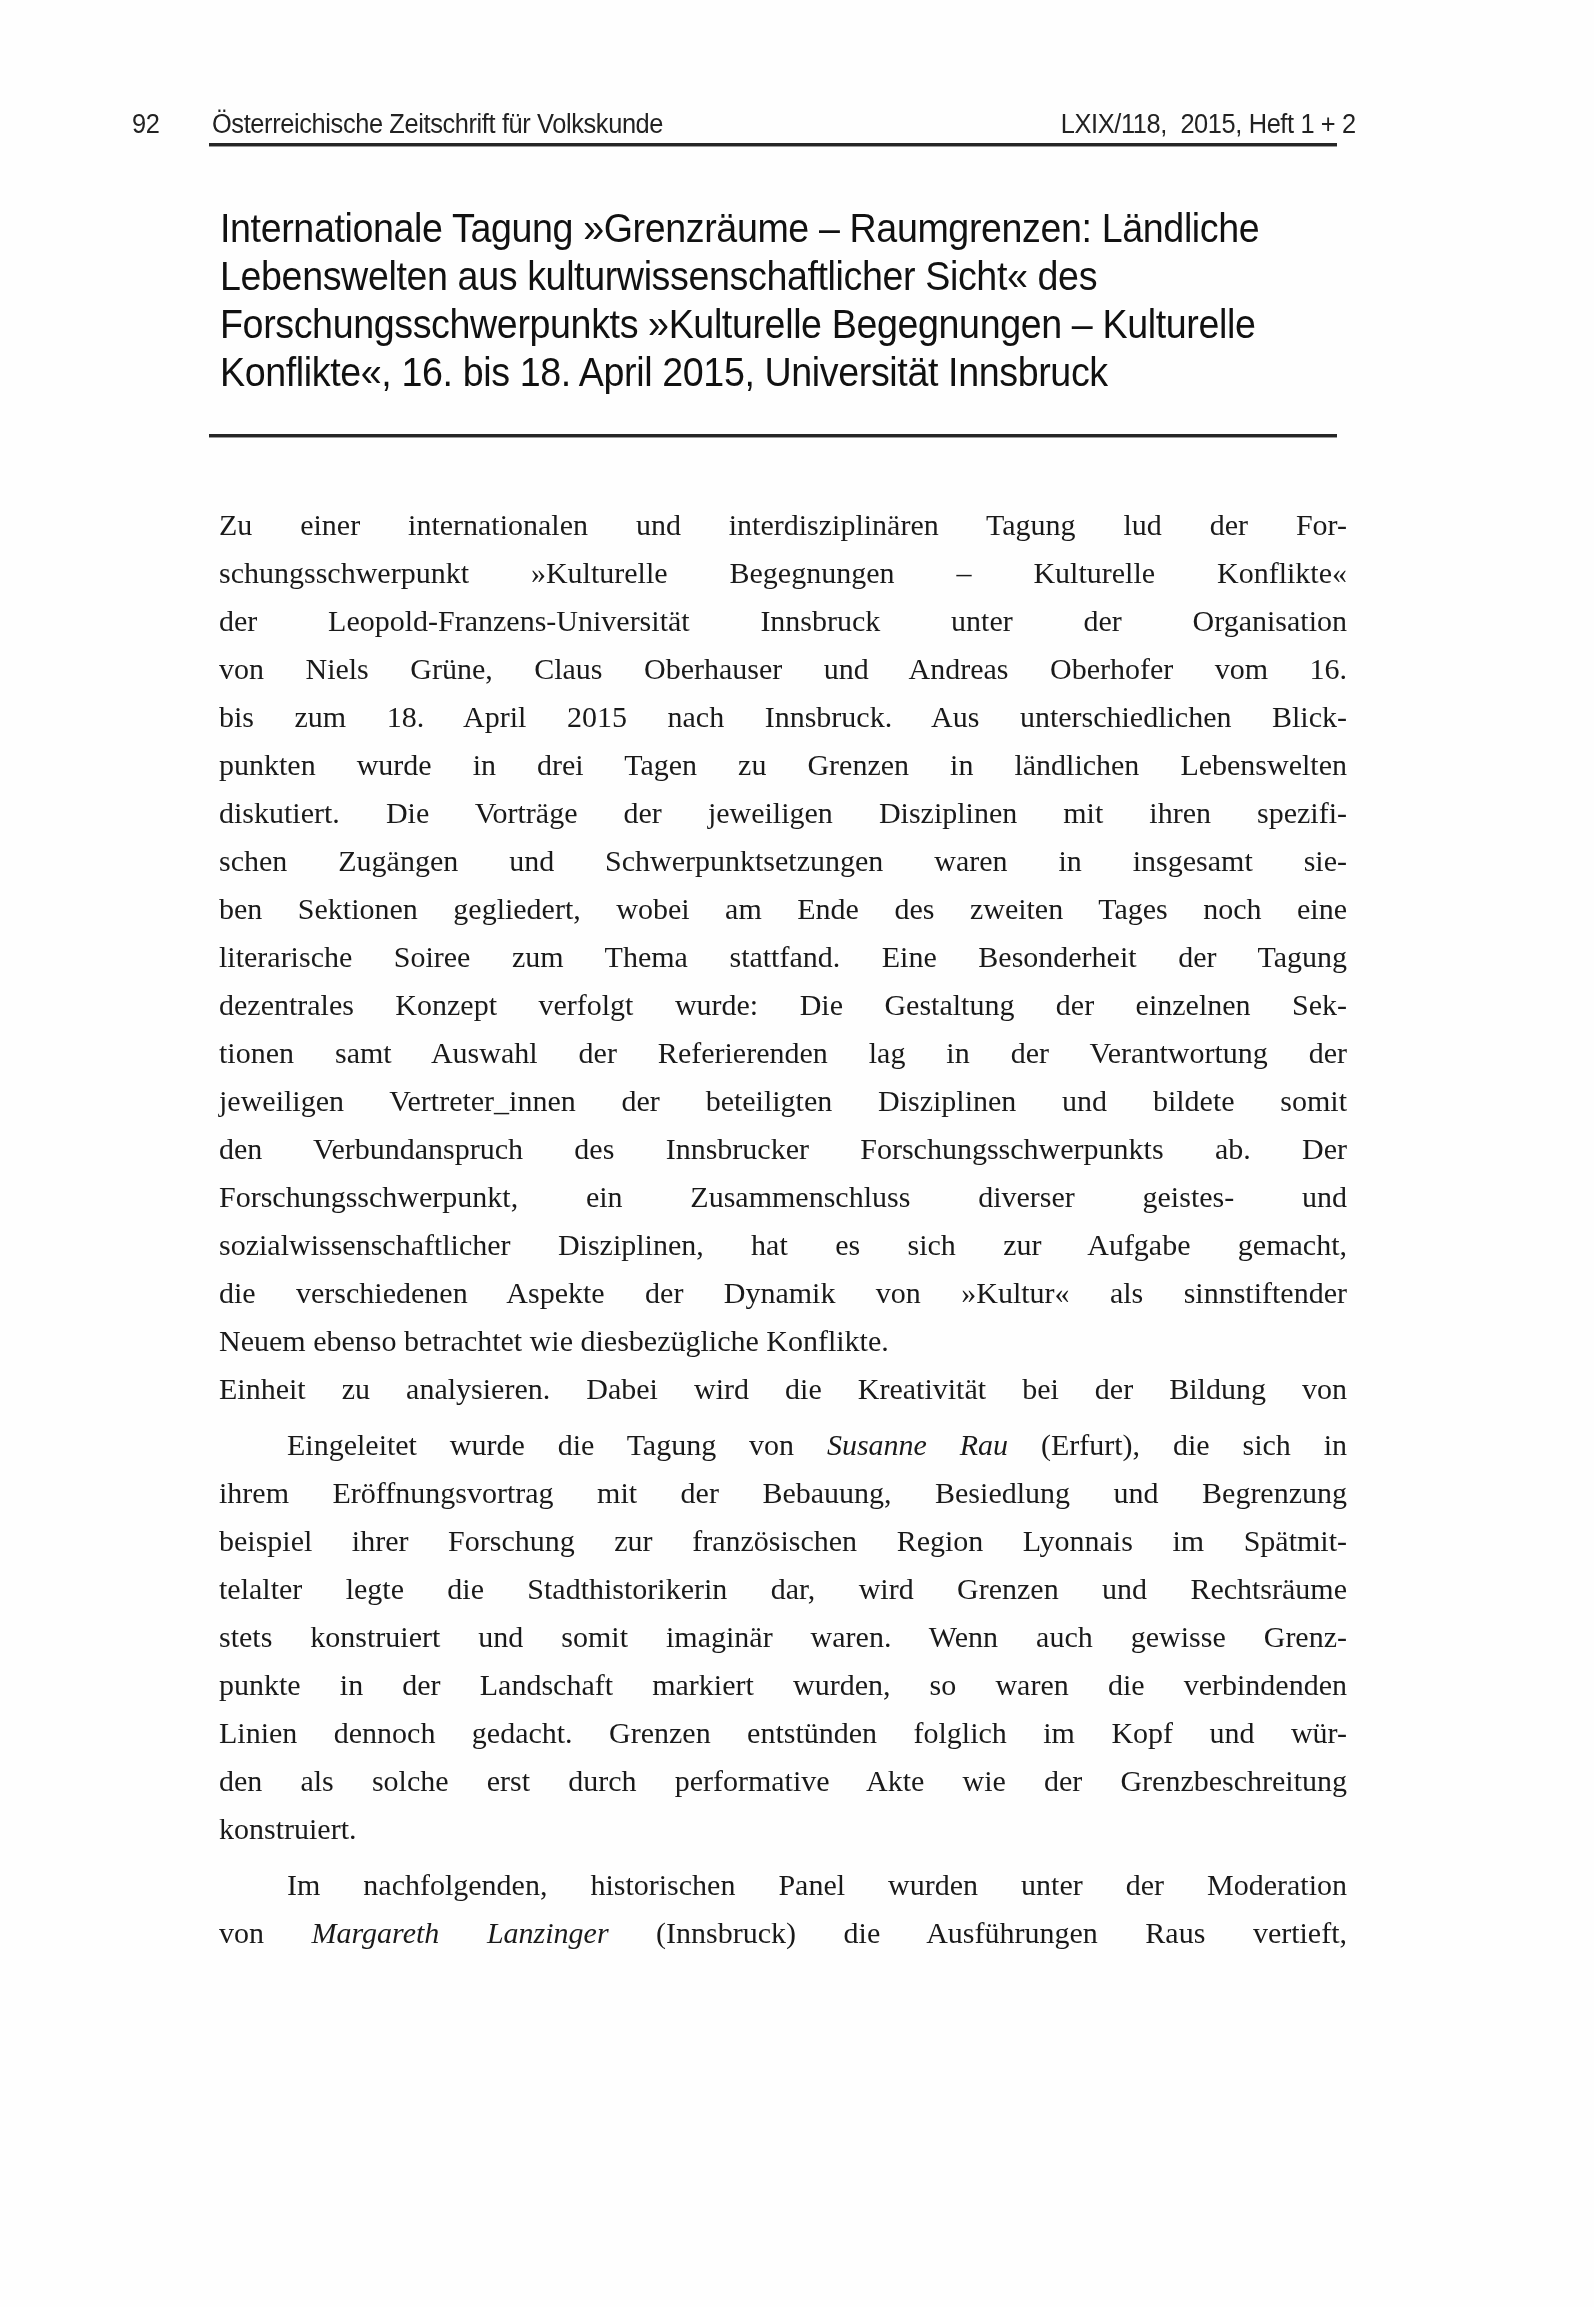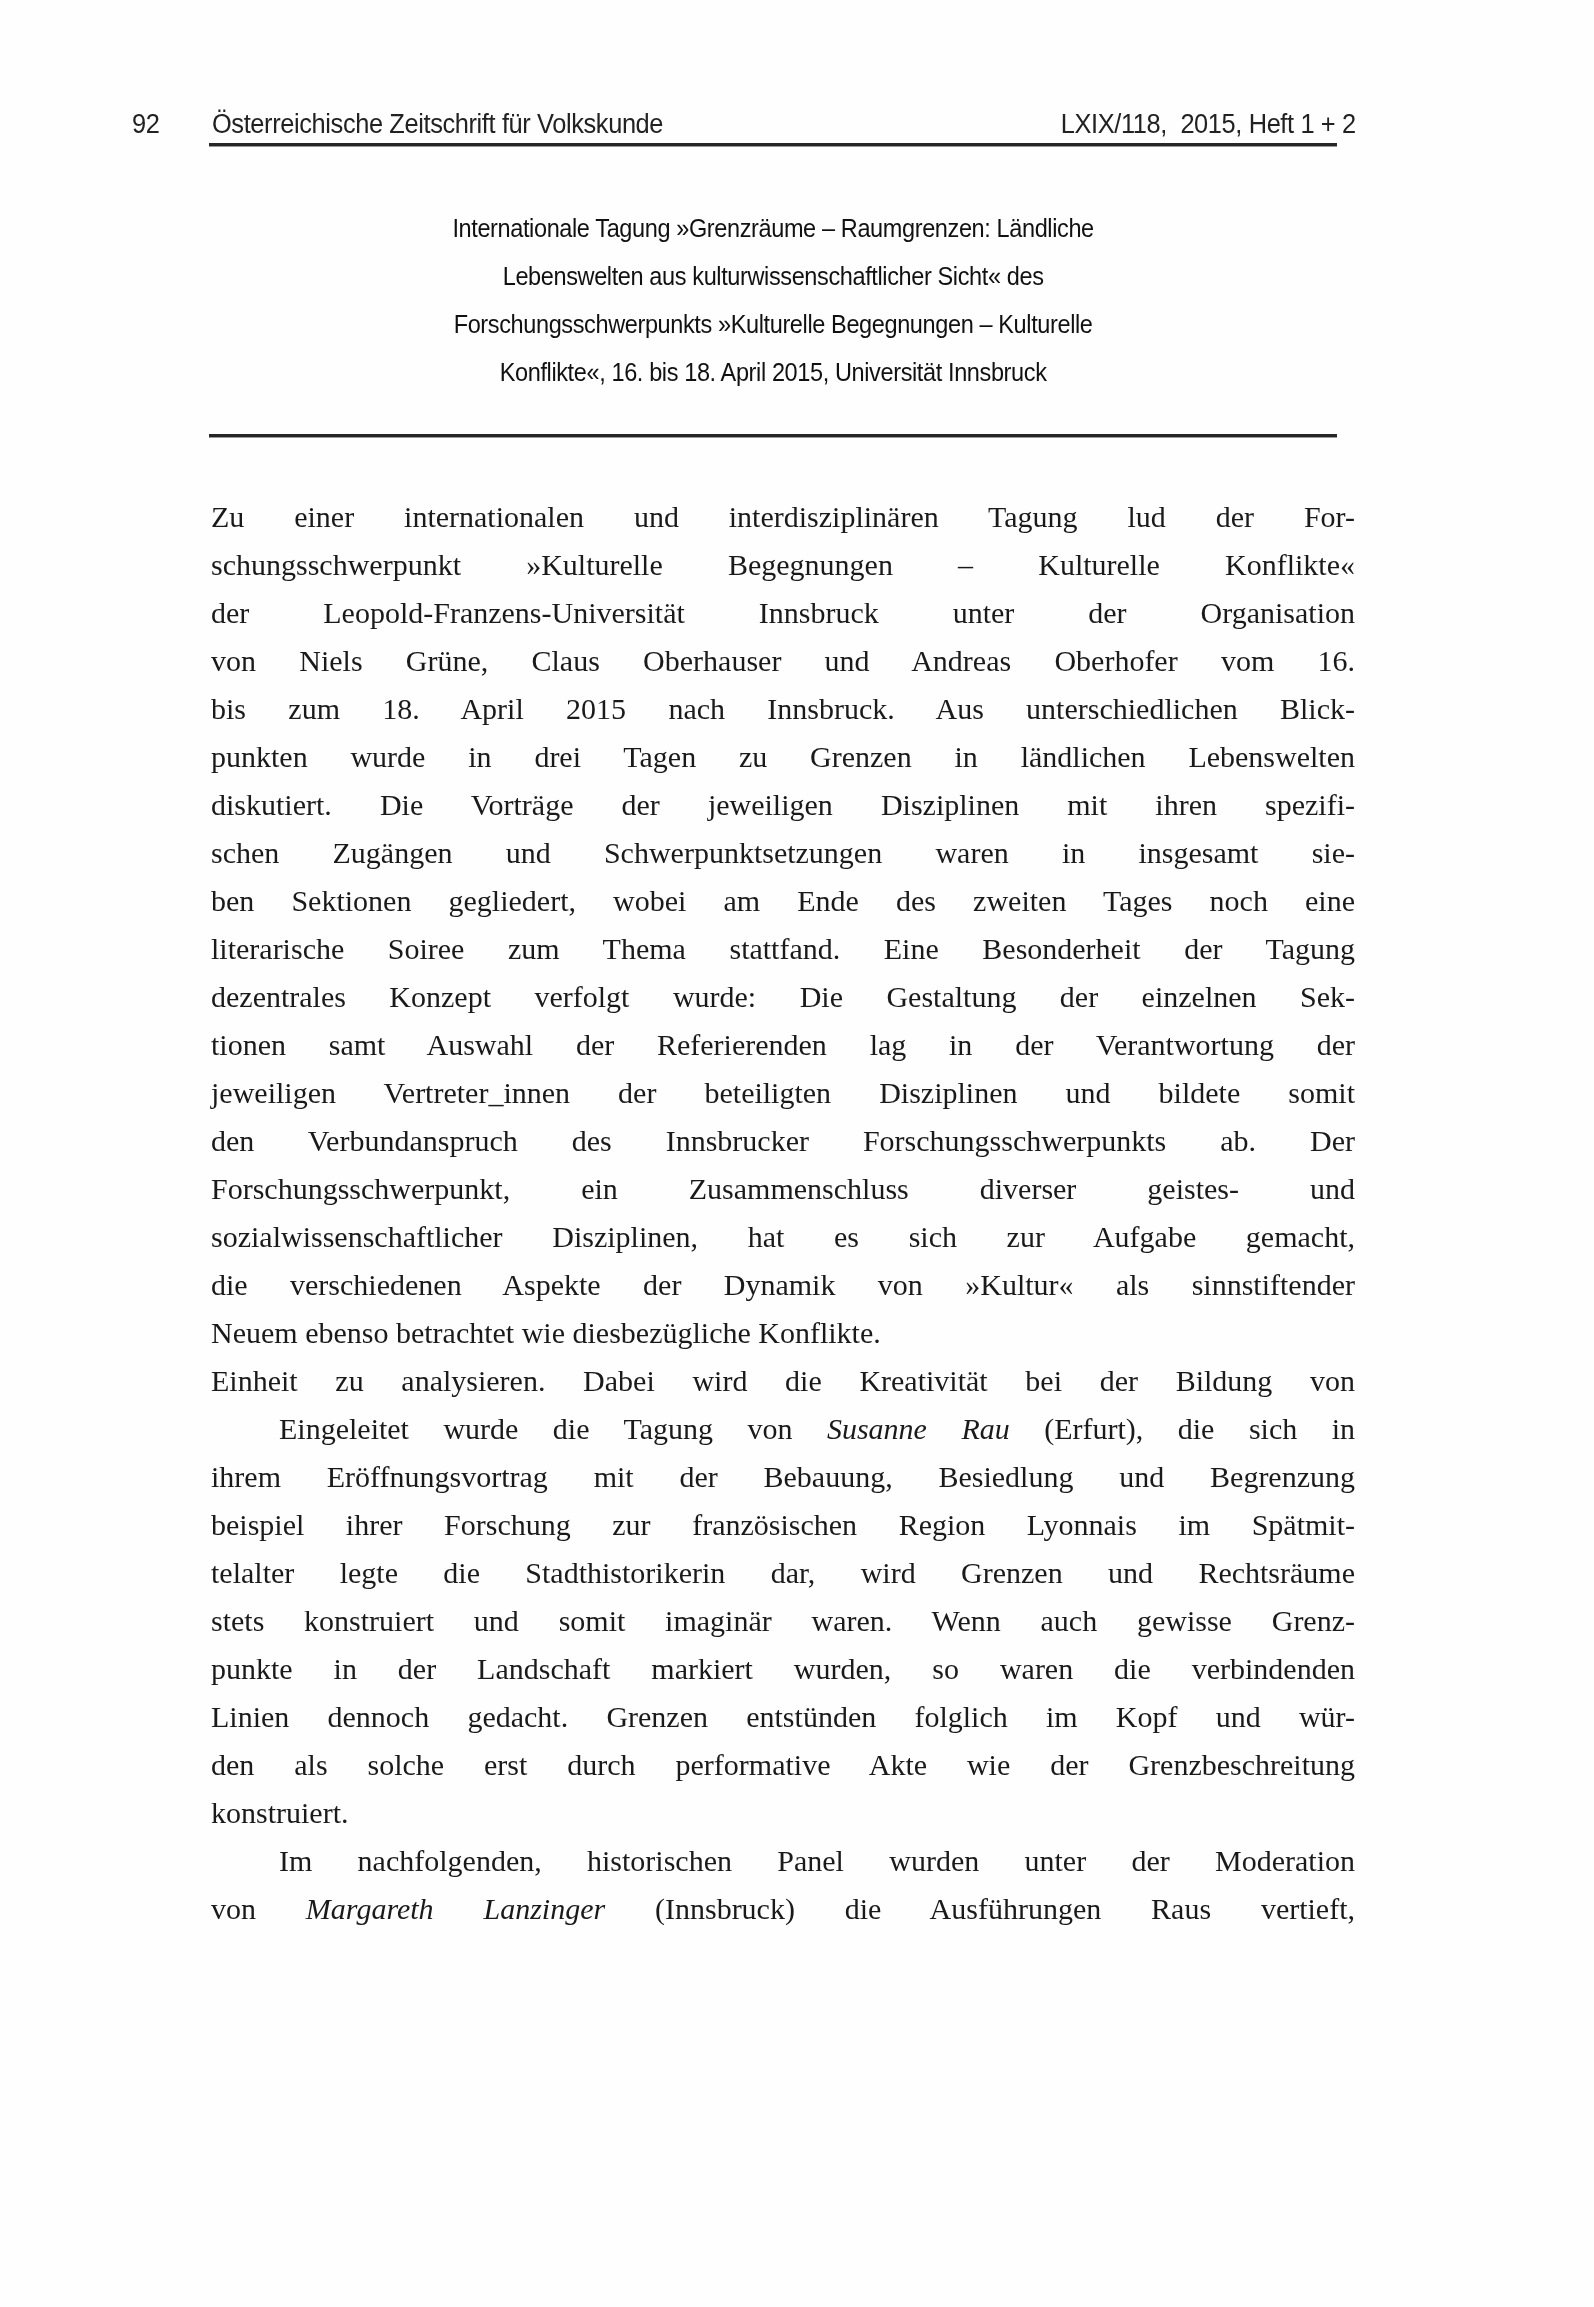--- a/index.html
+++ b/index.html
@@ -61,47 +61,46 @@
     height: 3.2px;
     background: #262626;
     border-bottom: 0.8px solid #9a9a9a;
   }
   .rule.head-rule  { top: 143px; }
   .rule.title-rule { top: 434px; }
   
   .article-title {
     position: absolute;
     top: 204px;
-    left: 211px;
+    left: 220px;
     width: 1196px;
     font-family: "Liberation Sans", sans-serif;
-    font-size: 25px;
+    font-size: 40px;
     line-height: 48px;
     font-weight: 400;
     letter-spacing: -0.4px;
     color: #111111;
-    text-align: center;
   }
   .article-title .title-line {
     transform: scaleX(0.94);
     transform-origin: 0 50%;
     white-space: nowrap;
   }
   
   .article-body {
     position: absolute;
     top: 493px;
     left: 211px;
     width: 1144px;
     font-family: "Liberation Serif", serif;
     font-size: 30px;
     line-height: 48px;
     color: #1a1a1a;
   }
-  .para { margin: 0; }
+  .para { margin: 8px; }
   .line {
     text-align: justify;
     text-align-last: justify;
     white-space: nowrap;
   }
   .line.flush-last {
     text-align: left;
     text-align-last: left;
   }
   .line.indent { text-indent: 68px; }

